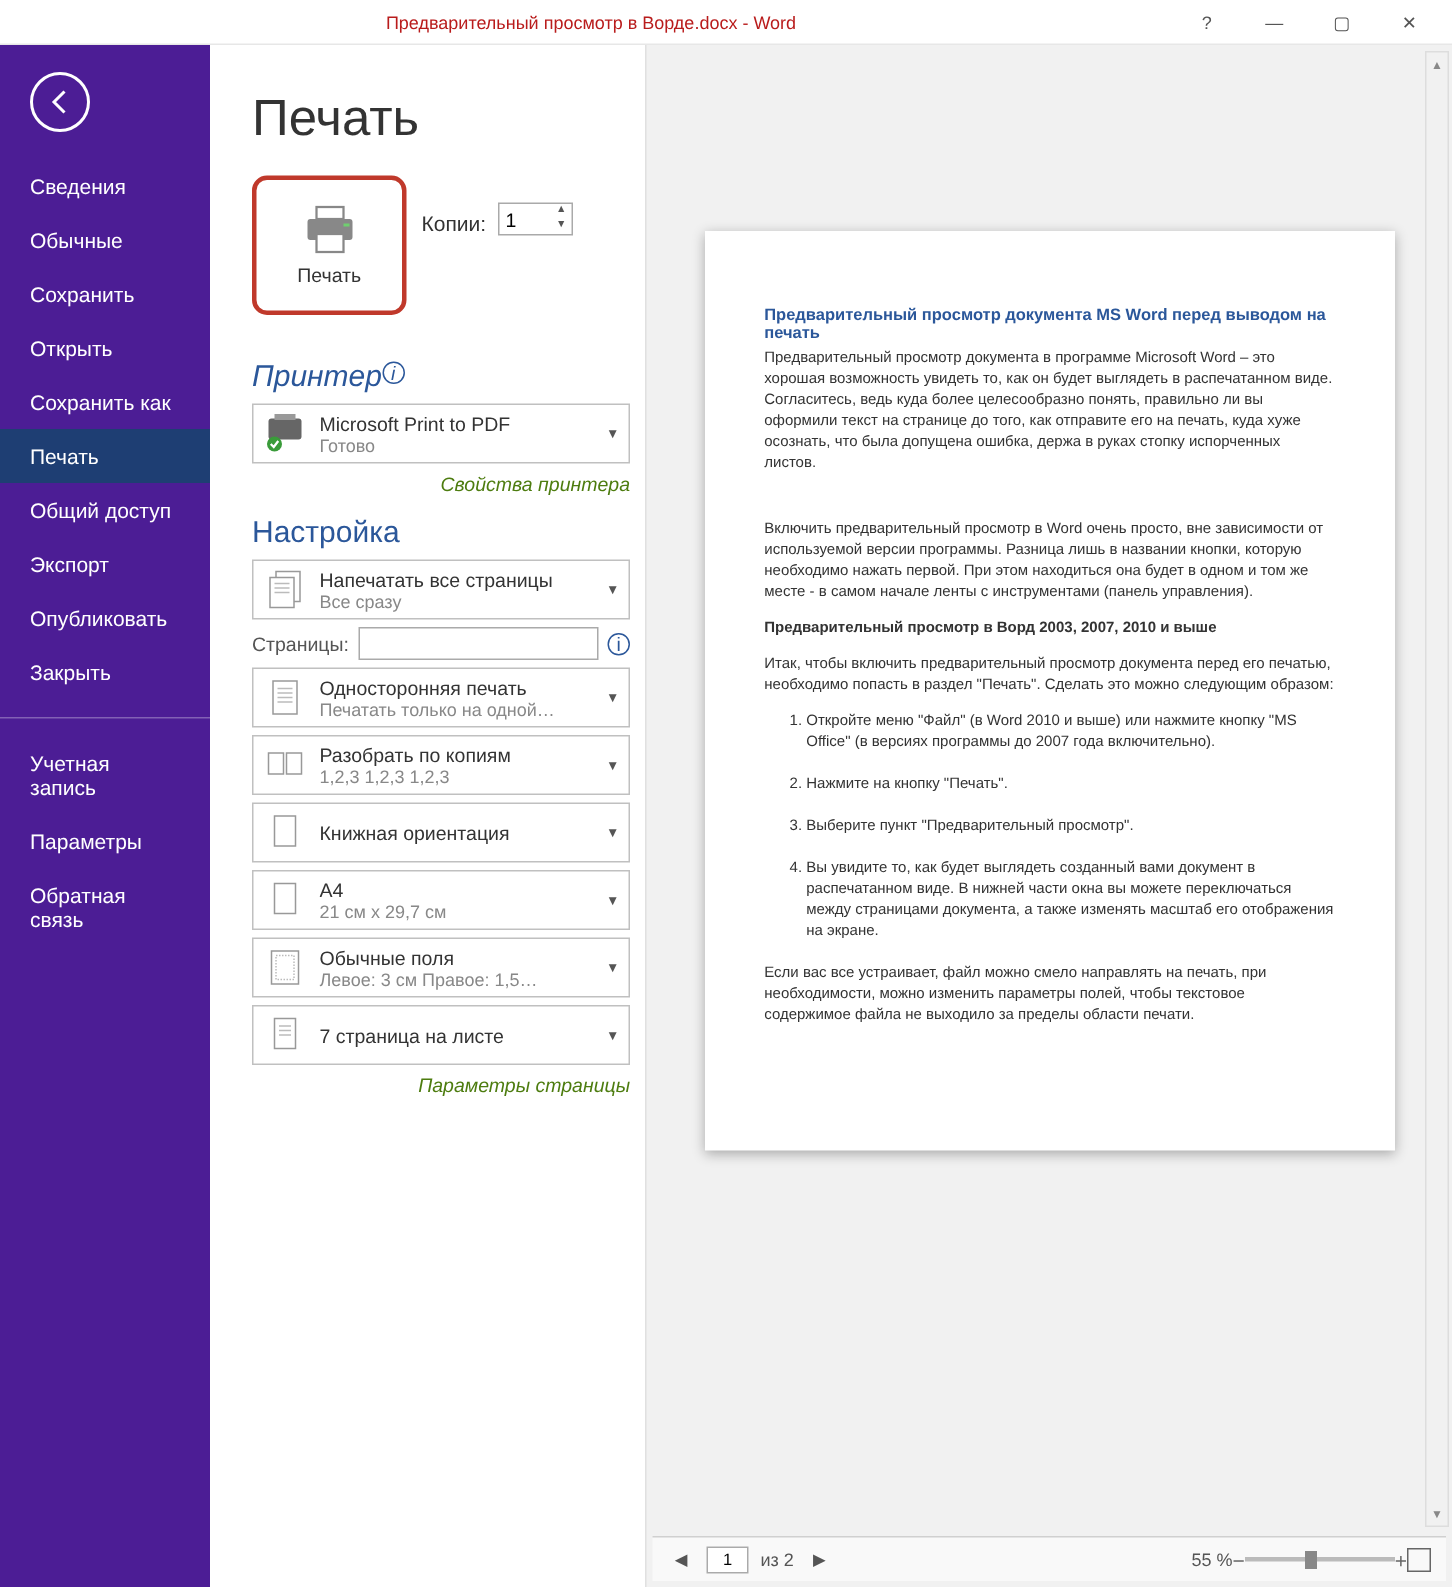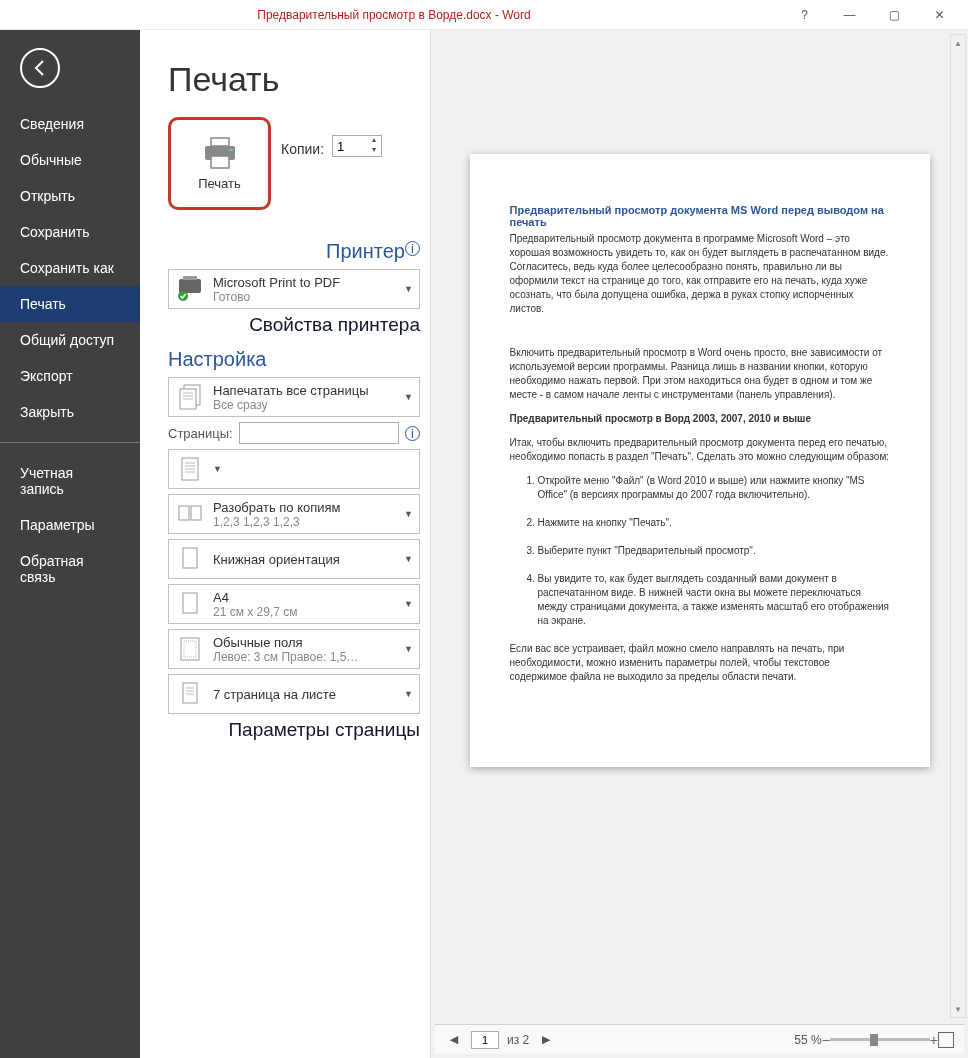--- a/index.html
+++ b/index.html
@@ -5,55 +5,55 @@
 * { box-sizing: border-box; margin: 0; padding: 0; font-family: "Segoe UI", Arial, sans-serif; }
 body { background: #fff; width: 968px; height: 1058px; overflow: hidden; position: relative; }
 
 .titlebar { height: 30px; background: #fff; display: flex; align-items: center; padding: 0 6px; border-bottom: 1px solid #e7e7e7; }
 .titlebar-title { flex: 1; text-align: center; font-size: 12px; color: #b91c1c; }
 .titlebar-controls { display: flex; gap: 0; }
 .titlebar-btn { width: 45px; height: 29px; display: flex; align-items: center; justify-content: center; font-size: 12px; color: #555; cursor: pointer; }
 
 .app-body { display: flex; height: calc(100% - 30px); }
 
-.sidebar { width: 140px; background: #404040; color: #fff; display: flex; flex-direction: column; padding-top: 10px; }
+.sidebar { width: 140px; background: #4c1d95; color: #fff; display: flex; flex-direction: column; padding-top: 10px; }
 .back-btn { width: 40px; height: 40px; border: 2px solid #fff; border-radius: 50%; margin: 8px 0 18px 20px; display: flex; align-items: center; justify-content: center; font-size: 20px; cursor: pointer; }
 .sidebar-item { padding: 10px 20px; font-size: 14px; cursor: pointer; color: #fff; }
 .sidebar-item.active { background: #1e3e73; }
 .sidebar-sep { height: 1px; background: rgba(255,255,255,0.3); margin: 12px 0; }
 
 .main { flex: 1; display: flex; overflow: hidden; }
 .settings-panel { width: 290px; padding: 30px 10px 10px 28px; overflow: hidden; }
 .page-title { font-size: 34px; font-weight: 300; color: #333; margin-bottom: 18px; }
 
 .print-big { border: 3px solid #c0392b; border-radius: 10px; padding: 6px; display: inline-block; margin-bottom: 18px; }
 .print-big-inner { width: 85px; height: 75px; display: flex; flex-direction: column; align-items: center; justify-content: center; gap: 6px; cursor: pointer; }
 .print-big-label { font-size: 13px; color: #333; }
 
 .copies-row { display: inline-flex; align-items: flex-end; gap: 8px; vertical-align: top; margin-top: 18px; margin-left: 10px; }
 .copies-label { font-size: 14px; color: #333; }
 .copies-input { width: 50px; height: 22px; border: 1px solid #aaa; padding: 2px 18px 2px 4px; font-size: 13px; }
 .spinner-wrap { position: relative; display: inline-block; }
 .spinner-btns { position: absolute; right: 1px; top: 1px; display: flex; flex-direction: column; }
 .spinner-btn { width: 14px; height: 10px; font-size: 7px; line-height: 8px; text-align: center; cursor: pointer; color: #555; }
 
-.section-header { display: flex; align-items: center; justify-content: flex-end; }
+.section-header { display: flex; align-items: center; justify-content: flex-start; font-style: italic; }
 .section-title { font-size: 20px; font-weight: 400; color: #2b579a; margin: 12px 0 6px; }
 .info-icon { font-size: 13px; color: #2b579a; border: 1px solid #2b579a; border-radius: 50%; width: 15px; height: 15px; display: inline-flex; align-items: center; justify-content: center; cursor: pointer; }
 
 .dropdown { border: 1px solid #c0c0c0; background: #fff; display: flex; align-items: center; padding: 4px 6px; gap: 8px; cursor: pointer; position: relative; margin-bottom: 5px; min-height: 40px; }
 .dropdown-icon { width: 30px; height: 30px; display: flex; align-items: center; justify-content: center; flex-shrink: 0; }
 .dropdown-text { flex: 1; overflow: hidden; }
 .dropdown-title { font-size: 13px; color: #333; white-space: nowrap; overflow: hidden; text-overflow: ellipsis; }
 .dropdown-sub { font-size: 12px; color: #888; white-space: nowrap; overflow: hidden; text-overflow: ellipsis; }
 .dropdown-chevron { font-size: 9px; color: #555; flex-shrink: 0; }
 .dropdown.single-line .dropdown-text { display: flex; align-items: center; }
 
 .link-right { text-align: right; margin: 2px 0 8px; }
-.link-right a { font-size: 19px; color: #0f172a; text-decoration: none; cursor: pointer; }
+.link-right a { font-size: 13px; color: #4d7c0f; text-decoration: none; cursor: pointer; font-style: italic; }
 
 .pages-row { display: flex; align-items: center; gap: 6px; margin-bottom: 5px; }
 .pages-label { font-size: 13px; color: #555; }
 .pages-input { flex: 1; height: 22px; border: 1px solid #aaa; padding: 2px 4px; font-size: 12px; min-width: 0; }
 
 .preview-panel { flex: 1; background: #f1f1f1; display: flex; flex-direction: column; position: relative; padding: 4px 4px 4px 4px; border-left: 1px solid #e0e0e0; }
 .preview-scroll { flex: 1; overflow: hidden; display: flex; justify-content: center; align-items: flex-start; padding: 10px; position: relative; }
 .scrollbar-v { position: absolute; right: 2px; top: 4px; bottom: 40px; width: 16px; background: #f1f1f1; border: 1px solid #ddd; }
 .scrollbar-v-up, .scrollbar-v-down { height: 16px; display: flex; align-items: center; justify-content: center; font-size: 8px; color: #888; cursor: pointer; }
 .scrollbar-v-down { position: absolute; bottom: 0; width: 100%; }
@@ -100,26 +100,27 @@
 <div class="app-body">
   <div class="sidebar">
     <div class="back-btn">
       <svg width="20" height="20" viewBox="0 0 20 20">
           <path d="M13 3 L6 10 L13 17" stroke="#fff" stroke-width="2" fill="none"></path>
         </svg>
     </div>
     <div id="sidebar-main">
         <div class="sidebar-item">Сведения</div>
         <div class="sidebar-item">Обычные</div>
+        <div class="sidebar-item">Сохранить</div>
         <div class="sidebar-item">Открыть</div>
-        <div class="sidebar-item">Сохранить</div>
         <div class="sidebar-item">Сохранить как</div>
         <div class="sidebar-item active">Печать</div>
         <div class="sidebar-item">Общий доступ</div>
         <div class="sidebar-item">Экспорт</div>
+        <div class="sidebar-item">Опубликовать</div>
         <div class="sidebar-item">Закрыть</div>
       </div>
     <div class="sidebar-sep"></div>
     <div id="sidebar-bottom">
         <div class="sidebar-item">Учетная запись</div>
         <div class="sidebar-item">Параметры</div>
         <div class="sidebar-item">Обратная связь</div>
       </div>
   </div>
 
@@ -200,20 +201,24 @@
       <div class="dropdown">
         <span class="dropdown-icon">
             <svg width="26" height="28" viewBox="0 0 26 28">
               <rect x="5" y="3" width="16" height="22" fill="#fff" stroke="#999"></rect>
               <line x1="8" y1="8" x2="18" y2="8" stroke="#bbb"></line>
               <line x1="8" y1="11" x2="18" y2="11" stroke="#bbb"></line>
               <line x1="8" y1="14" x2="18" y2="14" stroke="#bbb"></line>
               <line x1="8" y1="17" x2="18" y2="17" stroke="#bbb"></line>
             </svg>
           </span>
+        <div class="dropdown-text">
+          <div class="dropdown-title">Односторонняя печать</div>
+          <div class="dropdown-sub">Печатать только на одной…</div>
+        </div>
         <span class="dropdown-chevron">▼</span>
       </div>
 
       <div class="dropdown">
         <span class="dropdown-icon">
             <svg width="28" height="26" viewBox="0 0 28 26">
               <rect x="3" y="5" width="10" height="14" fill="#fff" stroke="#999"></rect>
               <rect x="15" y="5" width="10" height="14" fill="#fff" stroke="#999"></rect>
             </svg>
           </span>

